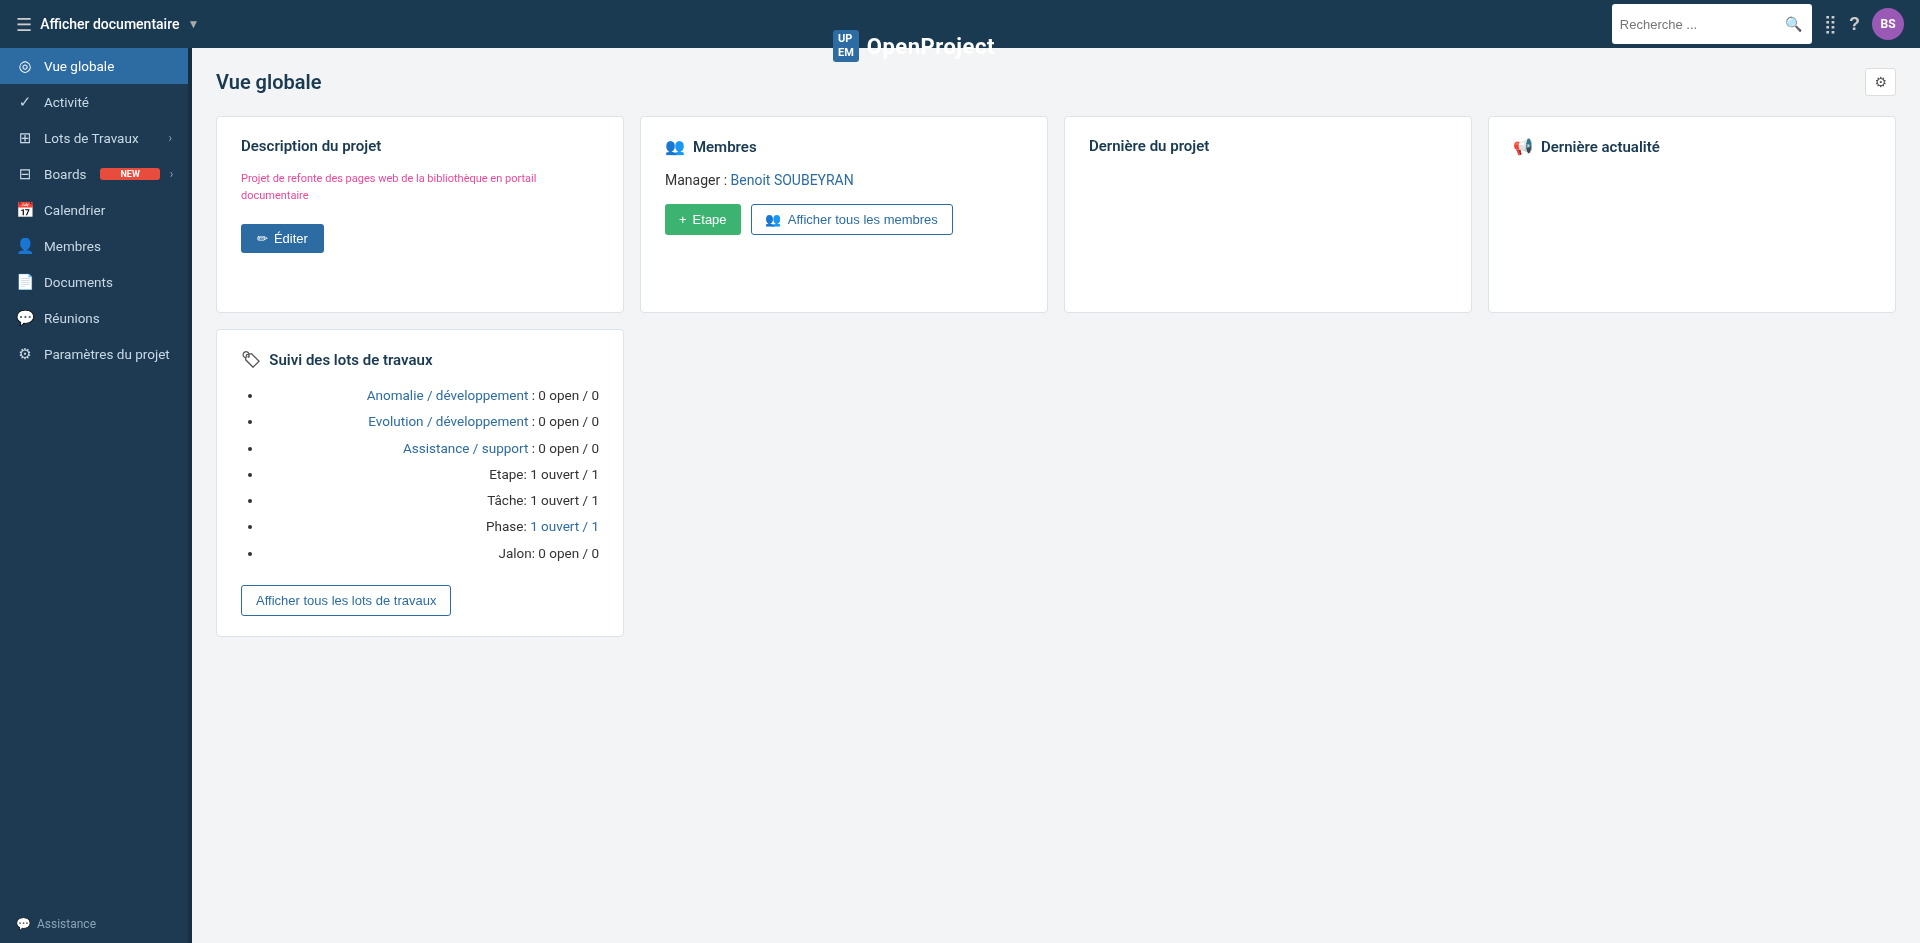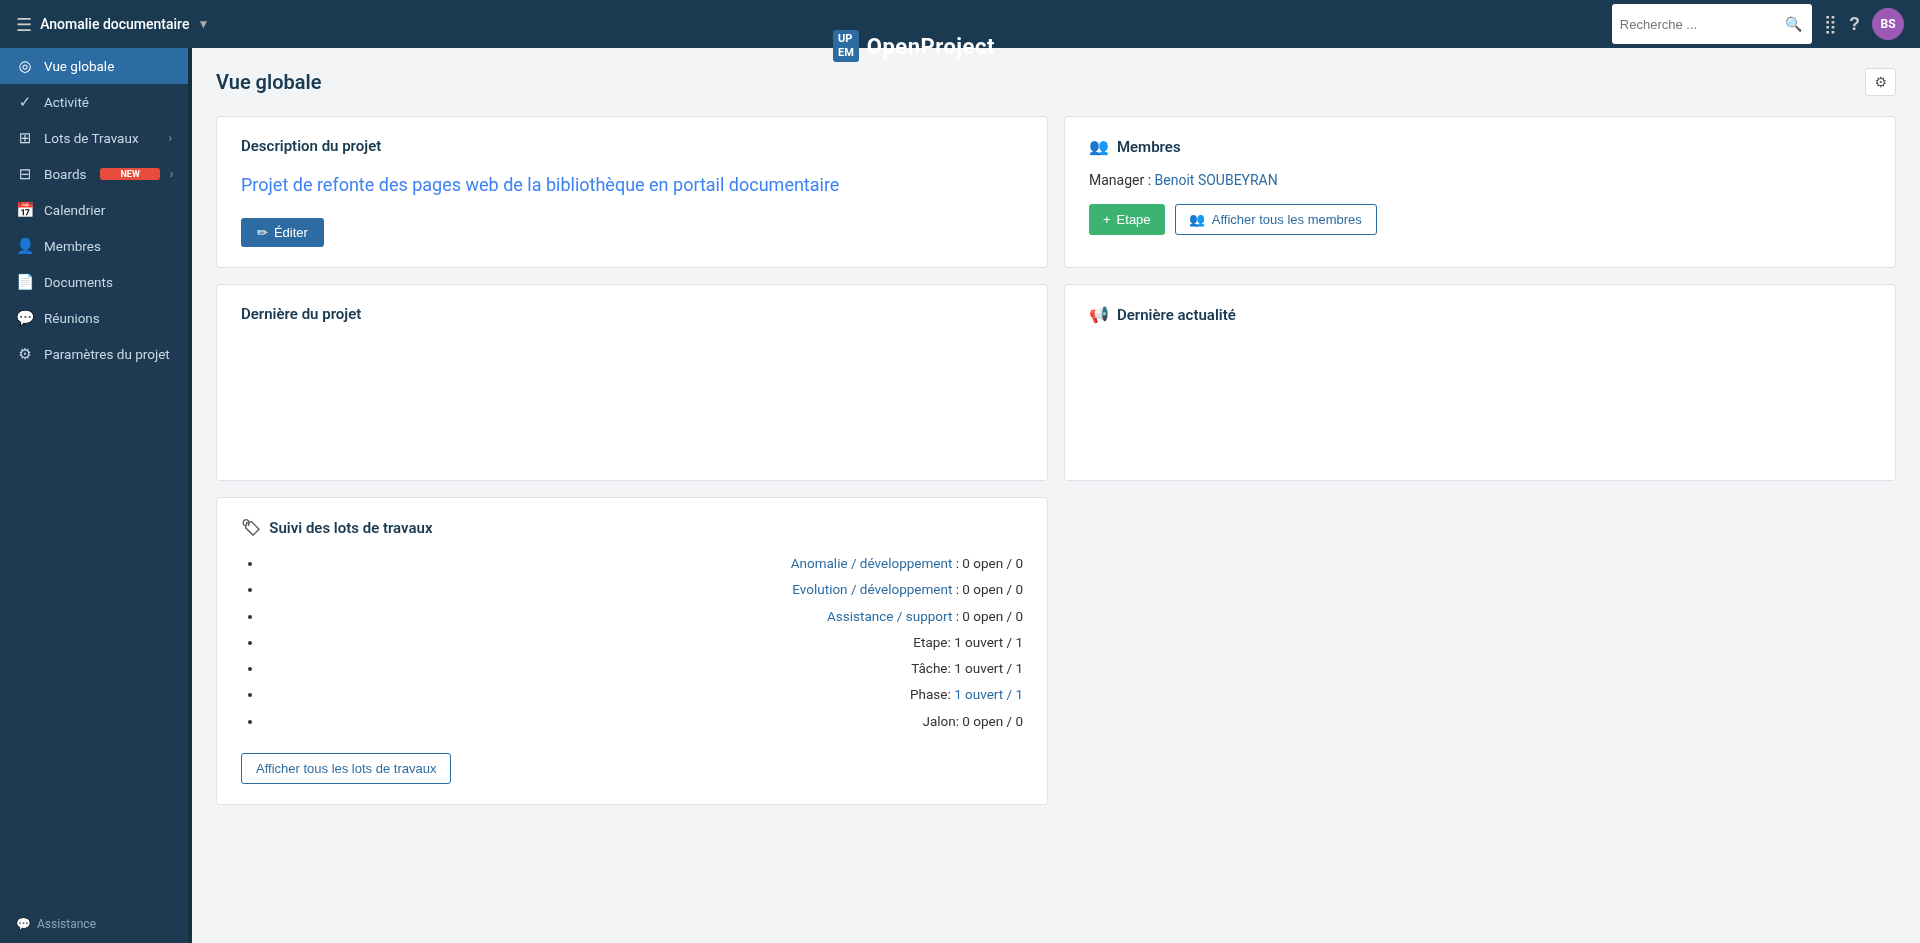--- a/index.html
+++ b/index.html
@@ -140,21 +140,21 @@
       padding: 5px 8px;
       cursor: pointer;
       border-radius: 3px;
       font-size: 14px;
       color: #555;
     }
 
     
     .cards-grid {
       display: grid;
-      grid-template-columns: 1fr 1fr;
+      grid-template-columns: 1fr 1fr 1fr 1fr;
       gap: 16px;
       margin-top: 17px;
     }
     .card {
       background: #fff;
       border: 1px solid #dde3e8;
       border-radius: 4px;
       padding: 20px 24px;
     }
     .card-title {
@@ -162,21 +162,21 @@
       font-weight: 600;
       color: #1a3a52;
       margin-bottom: 16px;
       display: flex;
       align-items: center;
       gap: 8px;
     }
     .card-title-icon { font-size: 16px; color: #555; }
 
     
-    .description-text { font-size: 18px; color: #3b82f6; margin-bottom: 20px; line-height: 1.5; }
+    .description-text { font-size: 11px; color: #ec4899; margin-bottom: 20px; line-height: 1.5; }
     .btn-edit {
       background: #2d6ca2;
       color: #fff;
       border: none;
       padding: 7px 16px;
       border-radius: 3px;
       cursor: pointer;
       font-size: 13px;
       display: inline-flex;
       align-items: center;
@@ -243,21 +243,21 @@
       align-items: center;
       gap: 6px;
     }
   </style>
 </head>
 <body>
 
 <div class="topbar">
   <div class="topbar-left">
     <span class="topbar-menu-icon">☰</span>
-    <span class="topbar-project-name">Anomalie documentaire</span>
+    <span class="topbar-project-name">Afficher documentaire</span>
     <span class="topbar-dropdown-icon">▼</span>
   </div>
   <div class="topbar-center">
     <div class="topbar-logo">
       <div class="topbar-logo-badge">
         <div>UP</div>
         <div>EM</div>
       </div>
       <span class="topbar-logo-text">OpenProject</span>
     </div>

